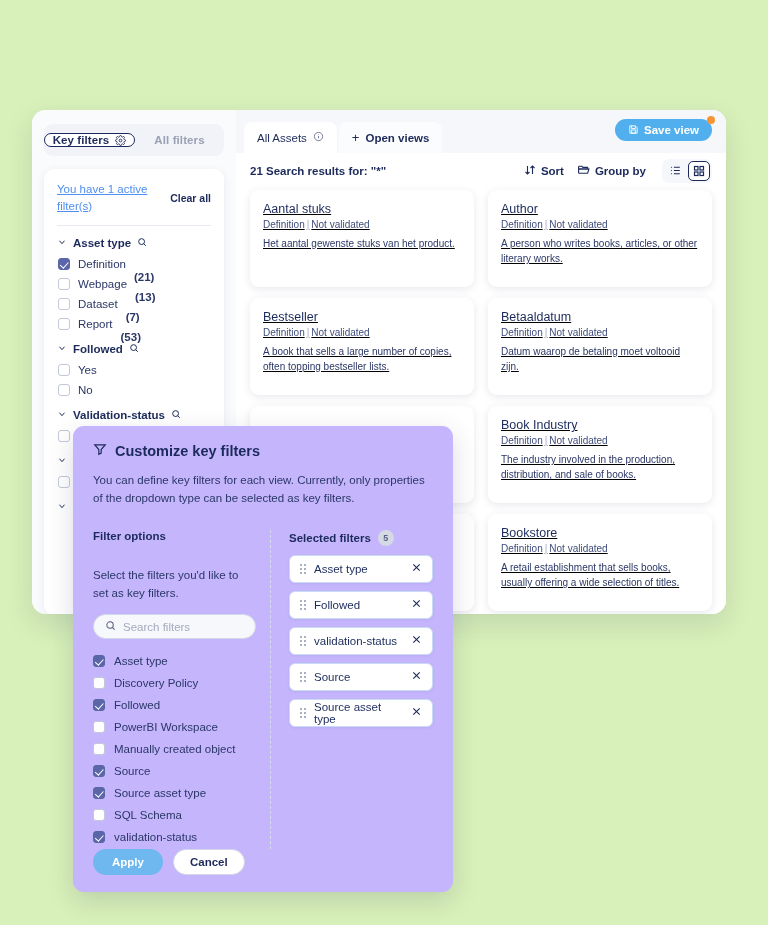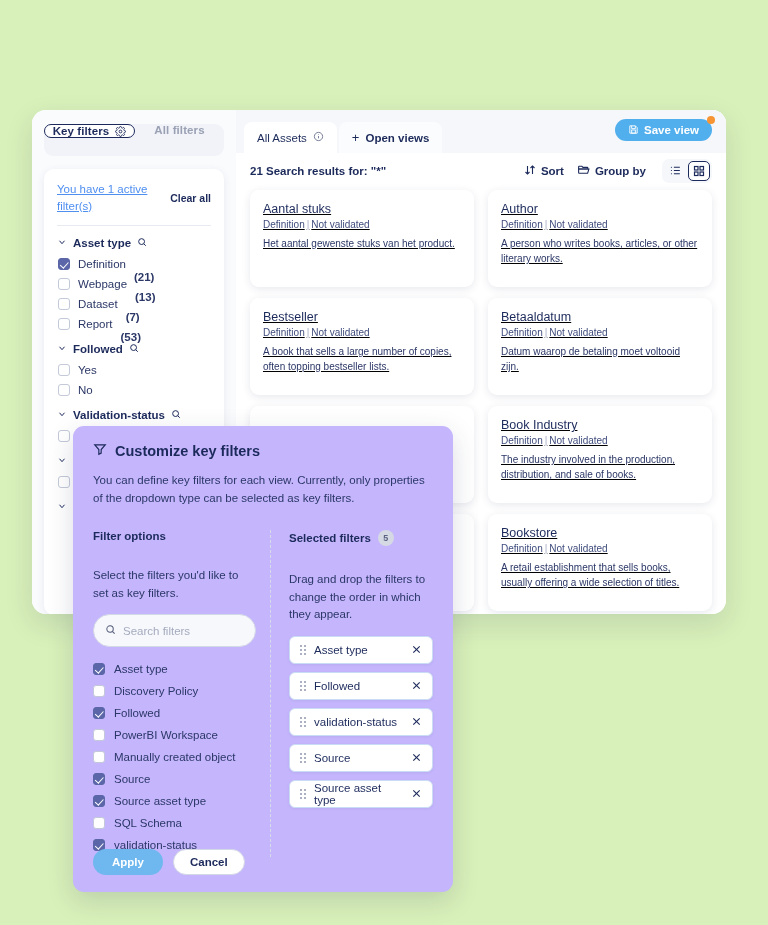--- a/index.html
+++ b/index.html
@@ -23,21 +23,21 @@
   }
 
   
   .sidebar {
     position: absolute; left: 0; top: 0;
     width: 204px; height: 100%;
     background: #fafbfd;
     padding: 14px 12px 0 12px;
   }
   .filter-tabs {
-    display: flex; align-items: flex-start;
+    display: flex; align-items: center;
     background: #f1f3f8;
     border-radius: 9px;
     height: 32px;
     width: 180px;
     padding: 0;
   }
   .ftab {
     flex: 1; display: flex; align-items: center; justify-content: center;
     gap: 6px;
     font-size: 11.5px; font-weight: bold;
@@ -201,21 +201,21 @@
     display: flex; align-items: center; gap: 7px; margin-bottom: 9px;
   }
   .badge {
     width: 16px; height: 16px; border-radius: 50%;
     background: #d5d9e4; color: #5d6483;
     font-size: 9px; display: flex; align-items: center; justify-content: center;
     font-weight: bold;
   }
   .col-p { font-size: 11.5px; color: #2b3766; line-height: 1.55; margin-bottom: 12px; margin-top: 25px; }
   .search-box {
-    height: 33px; border-radius: 999px; border: 1.2px solid #d3d8e6;
+    height: 25px; border-radius: 999px; border: 1.2px solid #d3d8e6;
     background: #f7f8fc;
     display: flex; align-items: center; gap: 7px;
     padding: 0 11px; font-size: 11.5px; color: #a5abbe;
     margin-bottom: 12px;
   }
   .mopt {
     display: flex; align-items: center; gap: 9px;
     font-size: 11.5px; color: #2b3766; height: 19px; margin-bottom: 3px;
   }
   .chip {
@@ -567,21 +567,20 @@
           <span class="cb on"></span>
           <span>validation-status</span>
         </div>
       </div>
 
       <div class="col-r">
         <div class="col-h">
           <span>Selected filters</span>
           <span class="badge">5</span>
         </div>
-        <div class="col-p">Drag and drop the filters to change the order in which they appear.</div>
 
         <div class="chip">
           <span class="grip">
               <i></i>
               <i></i>
               <i></i>
               <i></i>
               <i></i>
               <i></i>
             </span>

